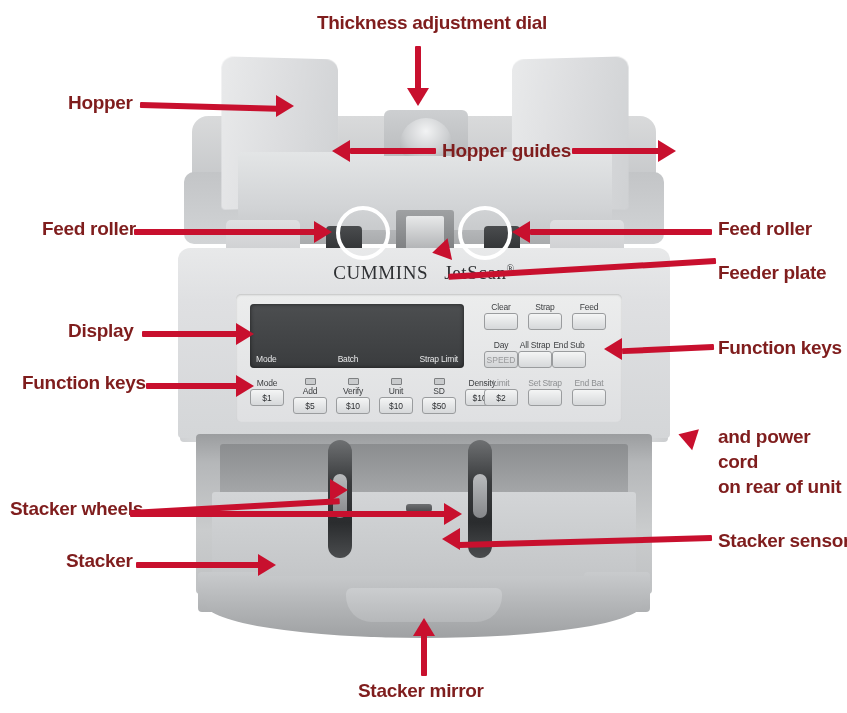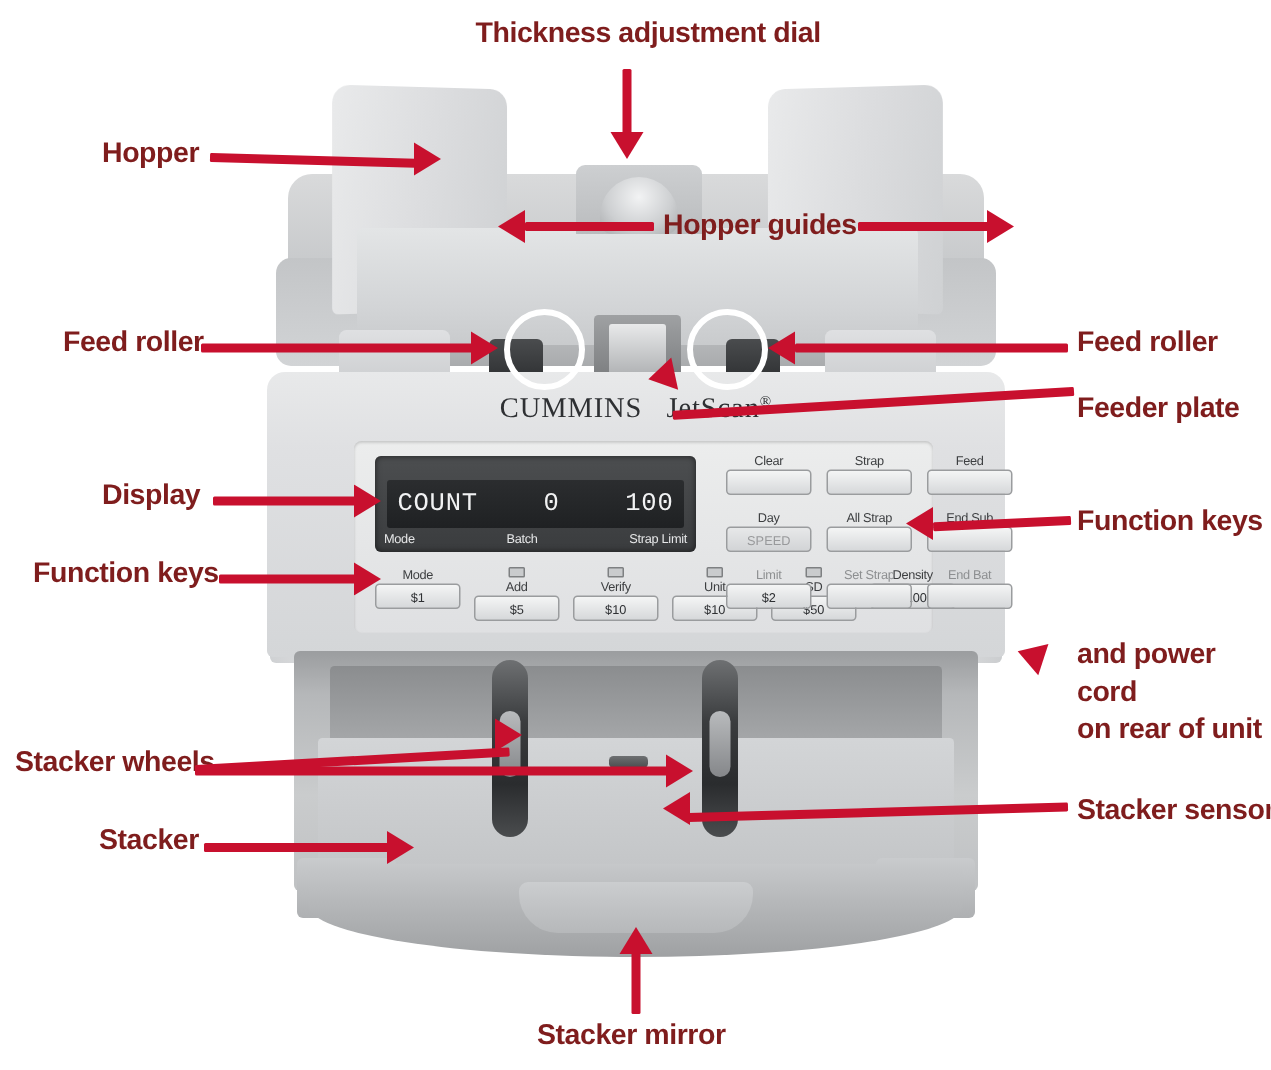--- a/index.html
+++ b/index.html
@@ -107,21 +107,21 @@
        padding:0 7px;box-sizing:border-box;}
   .lcd-val{font-family:"Liberation Mono", monospace;font-size:17px;color:#f1f2f3;
        letter-spacing:0.5px;}
 
   
   .keyrow{position:absolute;display:flex;}
   .key{display:flex;flex-direction:column;align-items:center;}
   .key .cap{font-size:8.5px;color:#3c3e40;line-height:10px;margin-bottom:1px;
        letter-spacing:-0.2px;white-space:nowrap;}
   .key .cap.dim{color:#8d8f91;}
-  .key .btn{width:57px;height:17px;border-radius:3px;
+  .key .btn{width:34px;height:17px;border-radius:3px;
        background:linear-gradient(180deg,#f4f5f5,#d6d8da);
        border:1px solid #9a9c9e;display:flex;align-items:center;
        justify-content:center;font-size:8.5px;color:#2e3033;box-sizing:border-box;}
   .key .btn.blank{color:transparent;}
   .key .btn.ghost{color:#98999b;background:linear-gradient(180deg,#e7e8e9,#d2d4d6);}
   .key .led{width:9px;height:5px;border:1px solid #7e8082;background:#c9cbcd;
        border-radius:1px;margin-bottom:1px;}
 
   
   .cavity{position:absolute;left:18px;top:382px;width:456px;height:160px;
@@ -192,25 +192,20 @@
 
     <div class="brand">
       <span>CUMMINS</span>
       &nbsp;
       <span>JetScan</span><sup>®</sup>
     </div>
 
     <div class="panel">
 
       <div class="lcd">
-        <div class="lcd-screen">
-          <span class="lcd-val">COUNT</span>
-          <span class="lcd-val">0</span>
-          <span class="lcd-val">100</span>
-        </div>
         <div class="lcd-bot">
           <span>Mode</span>
           <span>Batch</span>
           <span>Strap Limit</span>
         </div>
       </div>
 
       <div class="keyrow" style="left:14px;top:84px;gap:9px;">
         <div class="key">
           <span class="cap">Mode</span>
@@ -250,21 +245,21 @@
         <div class="key">
           <span class="cap">Strap</span>
           <span class="btn blank"></span>
         </div>
         <div class="key">
           <span class="cap">Feed</span>
           <span class="btn blank"></span>
         </div>
       </div>
 
-      <div class="keyrow" style="left:248px;top:46px;gap:10px;">
+      <div class="keyrow" style="left:248px;top:46px;">
         <div class="key">
           <span class="cap">Day</span>
           <span class="btn ghost">SPEED</span>
         </div>
         <div class="key">
           <span class="cap">All Strap</span>
           <span class="btn blank"></span>
         </div>
         <div class="key">
           <span class="cap">End Sub</span>

